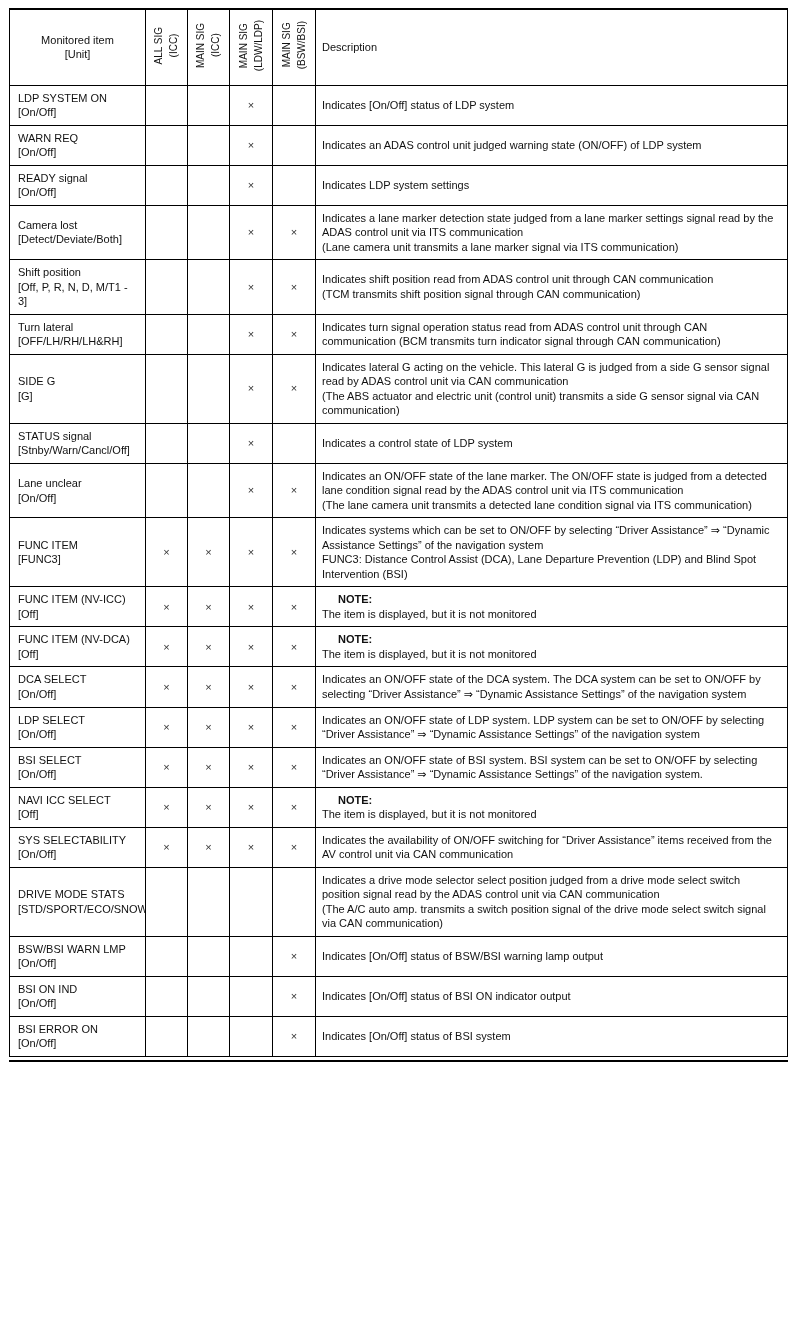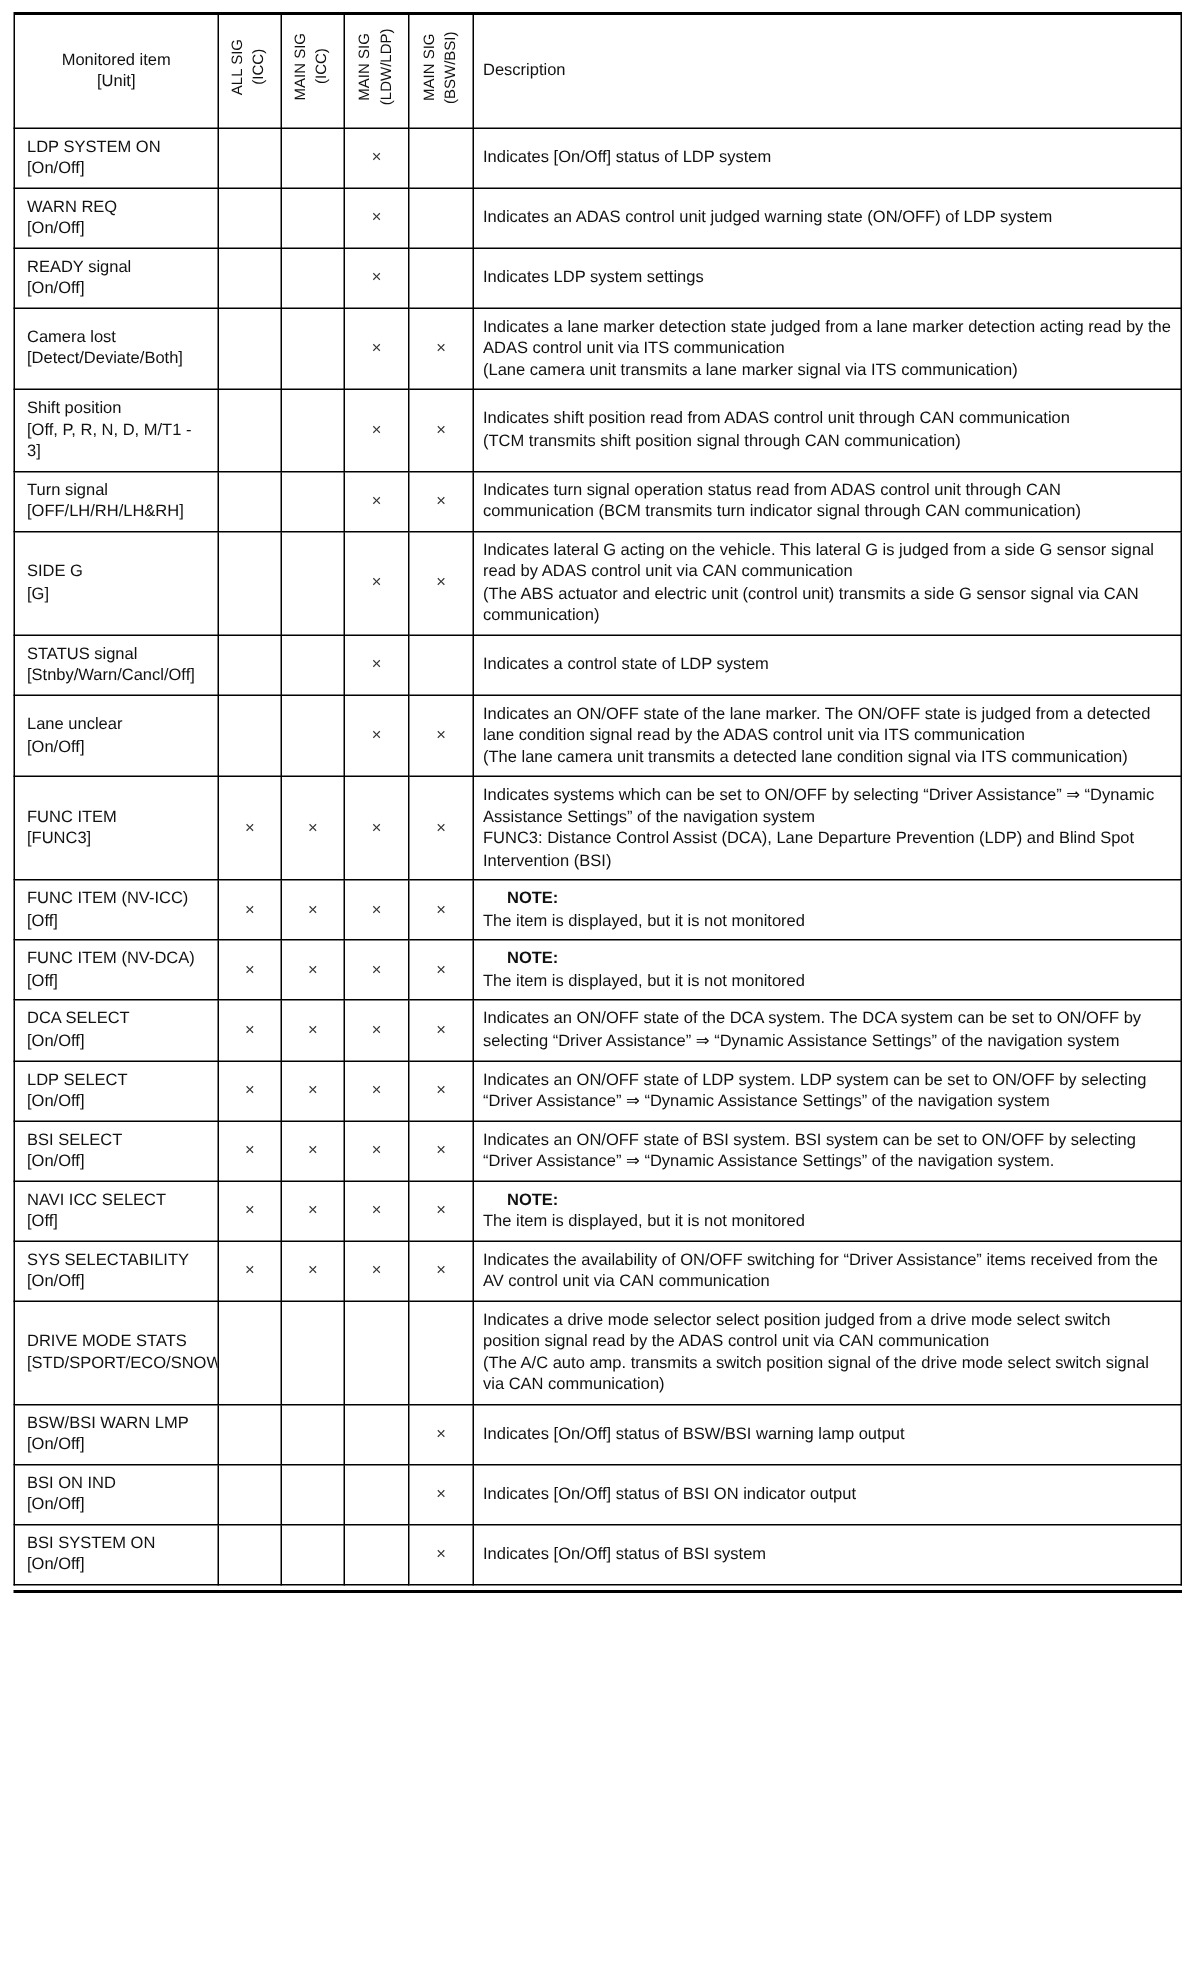--- a/index.html
+++ b/index.html
@@ -151,41 +151,41 @@
         <tr>
           <td class="cell-item">
             <div>Camera lost</div>
             <div>[Detect/Deviate/Both]</div>
           </td>
           <td class="cell-sig"></td>
           <td class="cell-sig"></td>
           <td class="cell-sig">×</td>
           <td class="cell-sig">×</td>
           <td class="cell-desc">
-            <div>Indicates a lane marker detection state judged from a lane marker detection acting read by the ADAS control unit via ITS communication</div>
+            <div>Indicates a lane marker detection state judged from a lane marker settings signal read by the ADAS control unit via ITS communication</div>
             <div>(Lane camera unit transmits a lane marker signal via ITS communication)</div>
           </td>
         </tr>
         <tr>
           <td class="cell-item">
             <div>Shift position</div>
             <div>[Off, P, R, N, D, M/T1 - 3]</div>
           </td>
           <td class="cell-sig"></td>
           <td class="cell-sig"></td>
           <td class="cell-sig">×</td>
           <td class="cell-sig">×</td>
           <td class="cell-desc">
             <div>Indicates shift position read from ADAS control unit through CAN communication</div>
             <div>(TCM transmits shift position signal through CAN communication)</div>
           </td>
         </tr>
         <tr>
           <td class="cell-item">
-            <div>Turn signal</div>
+            <div>Turn lateral</div>
             <div>[OFF/LH/RH/LH&amp;RH]</div>
           </td>
           <td class="cell-sig"></td>
           <td class="cell-sig"></td>
           <td class="cell-sig">×</td>
           <td class="cell-sig">×</td>
           <td class="cell-desc">
             <div>Indicates turn signal operation status read from ADAS control unit through CAN communication (BCM transmits turn indicator signal through CAN communication)</div>
           </td>
         </tr>
@@ -373,21 +373,21 @@
           <td class="cell-sig"></td>
           <td class="cell-sig"></td>
           <td class="cell-sig"></td>
           <td class="cell-sig">×</td>
           <td class="cell-desc">
             <div>Indicates [On/Off] status of BSI ON indicator output</div>
           </td>
         </tr>
         <tr>
           <td class="cell-item">
-            <div>BSI SYSTEM ON</div>
+            <div>BSI ERROR ON</div>
             <div>[On/Off]</div>
           </td>
           <td class="cell-sig"></td>
           <td class="cell-sig"></td>
           <td class="cell-sig"></td>
           <td class="cell-sig">×</td>
           <td class="cell-desc">
             <div>Indicates [On/Off] status of BSI system</div>
           </td>
         </tr>

